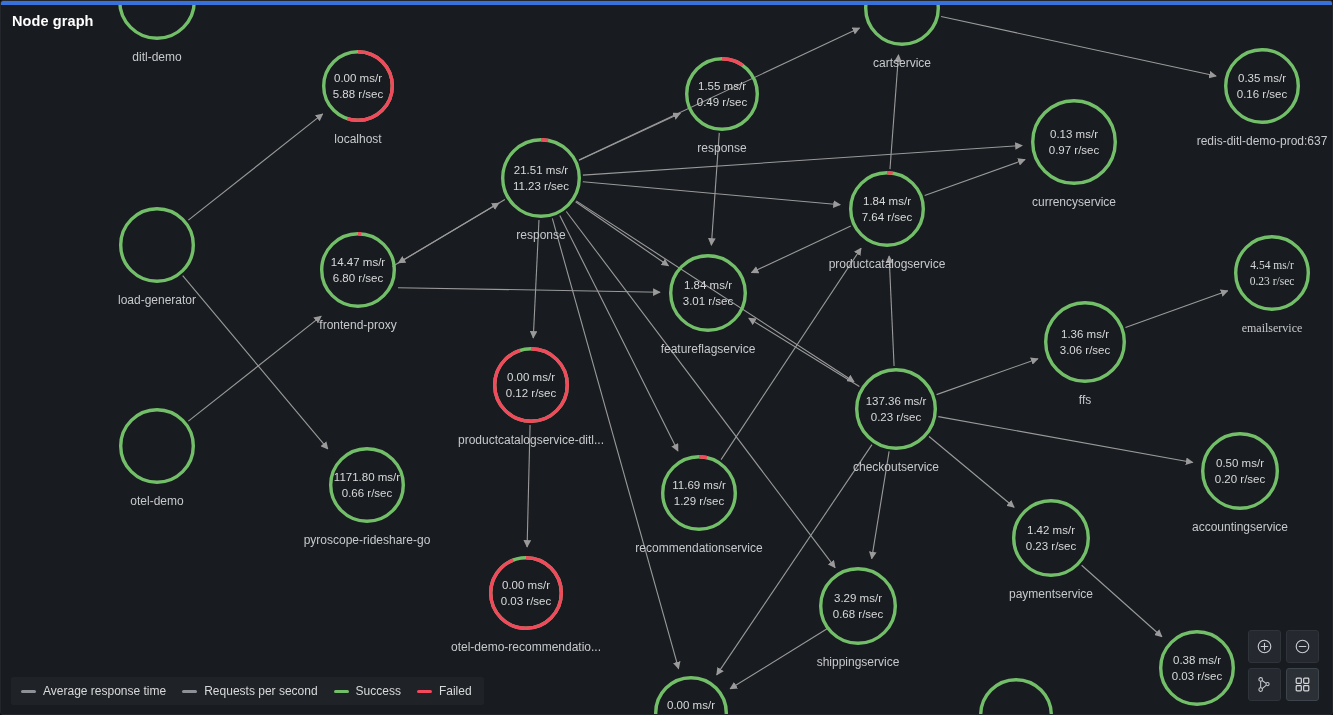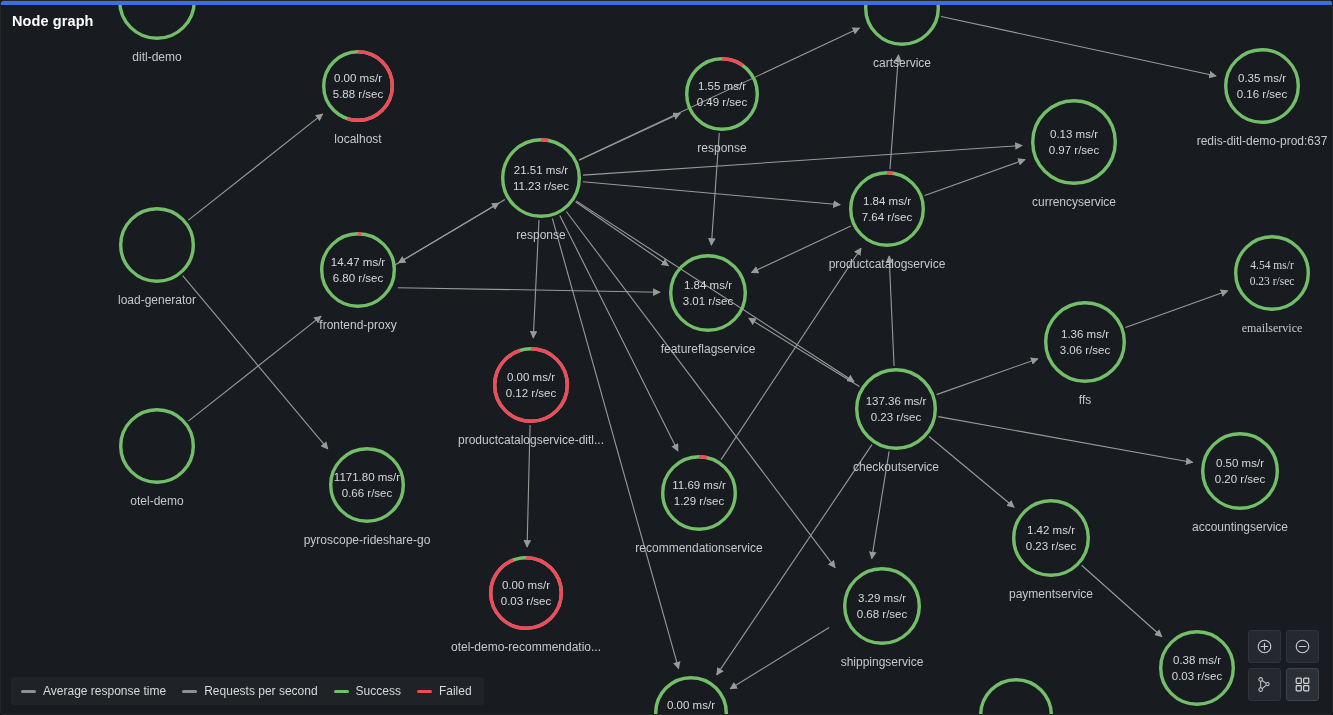--- a/index.html
+++ b/index.html
@@ -370,21 +370,21 @@
             <g transform="rotate(-90 41 41)">
               <circle cx="41" cy="41" r="39.3" fill="none" stroke="#73bf69" stroke-width="3.4"></circle>
             </g>
           </svg>
           <div class="node-text">
             <div class="node-stat">137.36 ms/r</div>
             <div class="node-stat">0.23 r/sec</div>
           </div>
           <div class="node-label">checkoutservice</div>
         </div>
-        <div class="node" style="left: 881px; top: 605px; width: 78px; height: 78px;">
+        <div class="node" style="left: 857px; top: 605px; width: 78px; height: 78px;">
           <svg class="node-ring" width="78" height="78" viewBox="0 0 78 78">
             <g transform="rotate(-90 39 39)">
               <circle cx="39" cy="39" r="37.3" fill="none" stroke="#73bf69" stroke-width="3.4"></circle>
             </g>
           </svg>
           <div class="node-text">
             <div class="node-stat">3.29 ms/r</div>
             <div class="node-stat">0.68 r/sec</div>
           </div>
           <div class="node-label">shippingservice</div>

